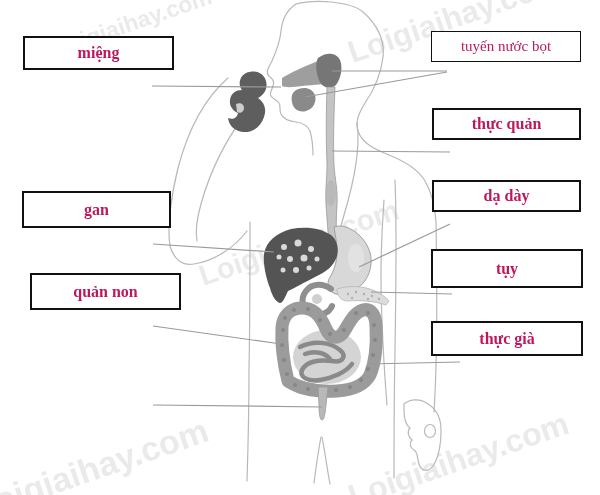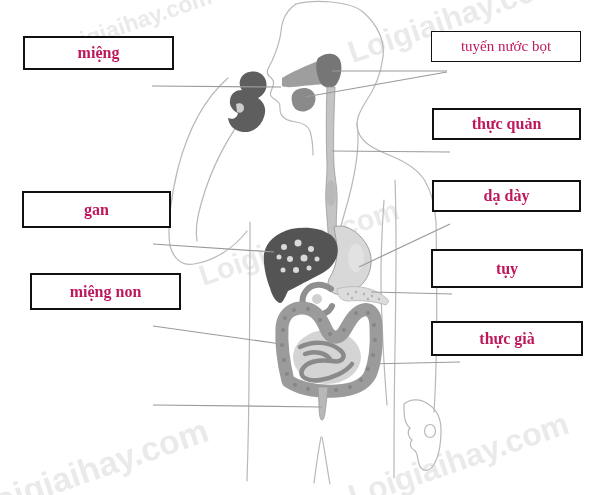--- a/index.html
+++ b/index.html
@@ -163,21 +163,21 @@
     </g>
   </svg>
 
   <div class="lbox" style="left:23px; top:36px; width:151px; height:34px;">
     <span>miệng</span>
   </div>
   <div class="lbox" style="left:22px; top:191px; width:149px; height:37px;">
     <span>gan</span>
   </div>
   <div class="lbox" style="left:30px; top:273px; width:151px; height:37px;">
-    <span>miệng non</span>
+    <span>quản non</span>
   </div>
   <div class="lbox thin reg" style="left:431px; top:31px; width:150px; height:31px;">
     <span>tuyến nước bọt</span>
   </div>
   <div class="lbox" style="left:432px; top:108px; width:149px; height:32px;">
     <span>thực quản</span>
   </div>
   <div class="lbox" style="left:432px; top:180px; width:149px; height:32px;">
     <span>dạ dày</span>
   </div>

